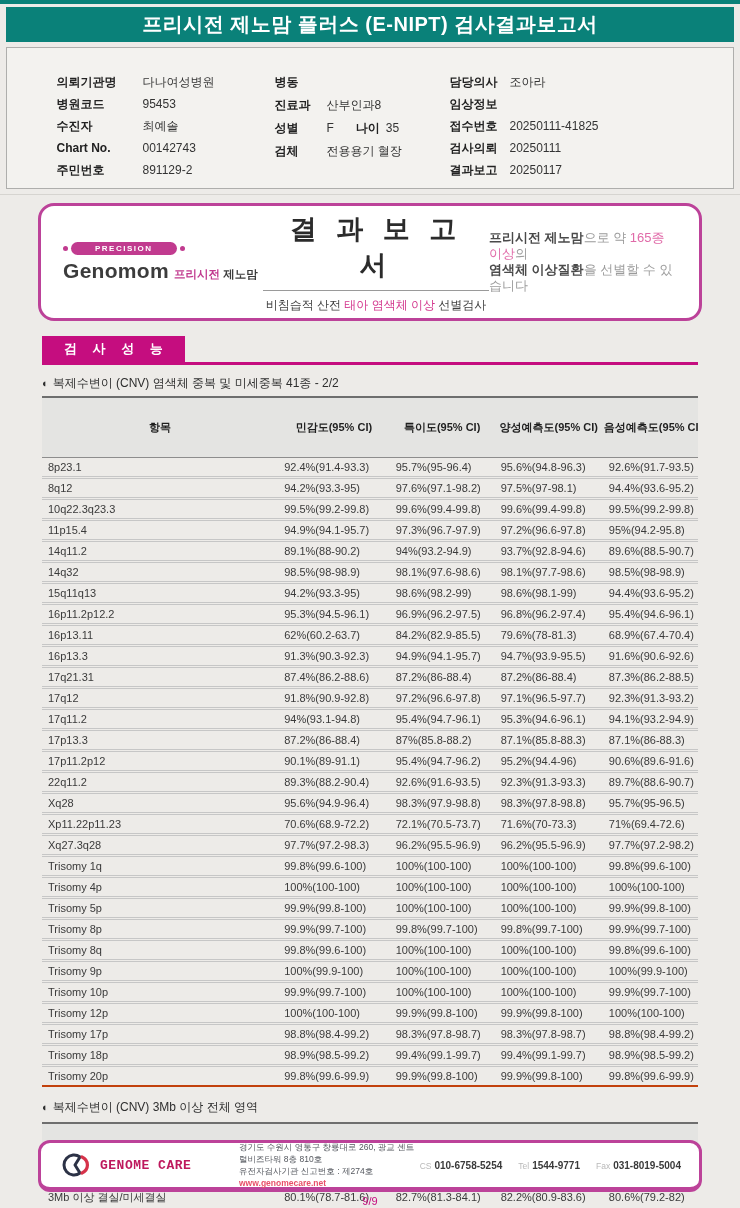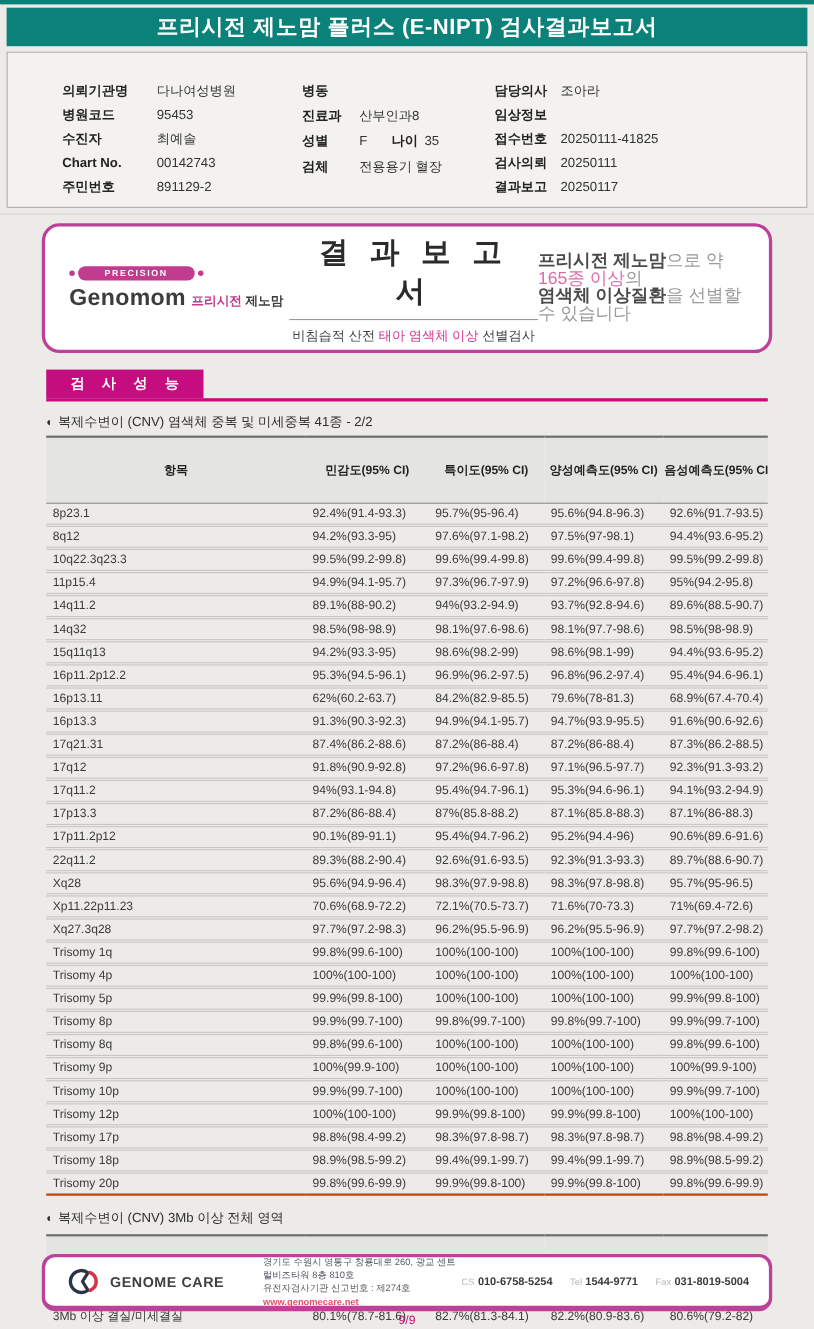--- a/index.html
+++ b/index.html
@@ -34,21 +34,21 @@
     letter-spacing:1.5px; padding:2px 24px; border-radius:8px; }
   .brand-name { font-size:21px; font-weight:800; color:#3c3c3c; letter-spacing:0.3px; }
   .brand-kr { font-size:11.5px; font-weight:bold; margin-left:5px; }
   .brand-kr .accent { color:#c13b8f; }
   .brand-kr .rest { color:#3c3c3c; }
   .banner-center { flex:1; text-align:center; }
   .banner-title { display:inline-block; font-size:27px; font-weight:800; color:#2b2b2b;
     letter-spacing:6px; padding:0 8px 7px; border-bottom:1px solid #9a9a9a; }
   .banner-sub { margin-top:6px; font-size:12px; color:#3f3f3f; }
   .banner-sub .accent { color:#d3368d; }
-  .banner-note { width:188px; font-size:16px; line-height:16px; color:#9b9b9b; }
+  .banner-note { width:188px; font-size:13px; line-height:16px; color:#9b9b9b; }
   .banner-note b { color:#4a4a4a; }
   .banner-note .accent { color:#e06aa8; }
 
   
   .section-wrap { margin:15px 42px 0; width:656px; border-bottom:3px solid #c50d7f; }
   .section-box { display:inline-block; background:#c50d7f; color:#fff; font-size:13px;
     font-weight:bold; letter-spacing:6px; padding:4px 16px 4px 22px; }
 
   .caption { margin:10px 42px 4px; font-size:12px; color:#2e2e2e; }
   .caption .bullet { font-size:11px; margin-right:4px; }
@@ -62,21 +62,21 @@
     padding:3px 1px 2px 6px; border-bottom:3px double #c6c6c6; white-space:nowrap; overflow:hidden; }
   tbody tr:last-child td { border-bottom:2px solid #c2410c; }
   #table2 td { padding-top:7px; padding-bottom:6px; }
   #table2 { margin-top:6px; }
 
   
   .footer-box { position:absolute; left:38px; top:1140px; width:664px; height:52px; background:#fff;
     border:3px solid #bc4299; border-bottom-width:5px; border-radius:12px;
     display:flex; align-items:center; padding:0 18px; }
   .logo-wrap { display:flex; align-items:center; gap:7px; width:180px; }
-  .logo-text { font-size:13px; font-weight:800; color:#404040; letter-spacing:0.5px; }
+  .logo-text { font-size:13px; font-weight:800; color:#be185d; letter-spacing:0.5px;font-family:Liberation Mono, monospace; }
   .addr { flex:1; font-size:8.5px; line-height:12px; color:#55585f; }
   .addr .site { color:#e8506a; font-weight:bold; }
   .contacts { display:flex; gap:16px; font-size:10px; white-space:nowrap;text-align:right; }
   .contacts .lbl { color:#b9b9b9; font-size:8.5px; margin-right:3px; }
   .contacts .num { font-weight:bold; color:#3a3a3a; }
   .page-num { position:absolute; top:1195px; width:740px; text-align:center;
     font-size:11px; color:#c50d7f; }
   .wrapper { position:relative; width:740px; height:1208px; }
 </style>
 </head>

